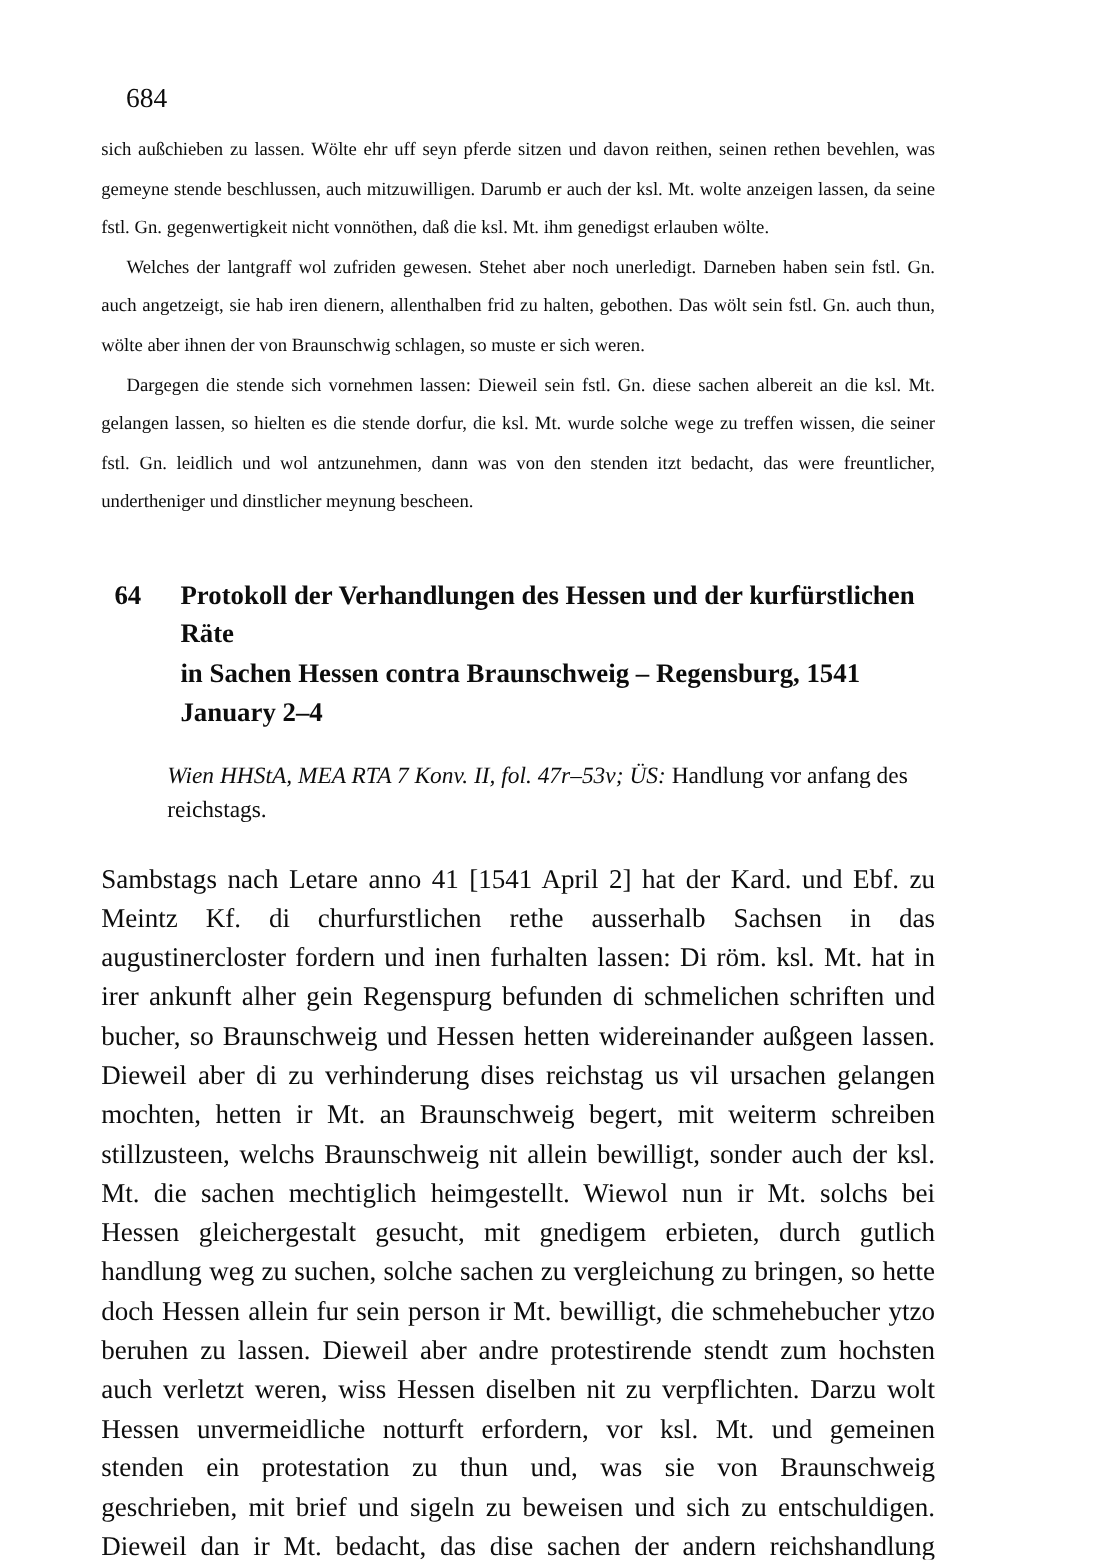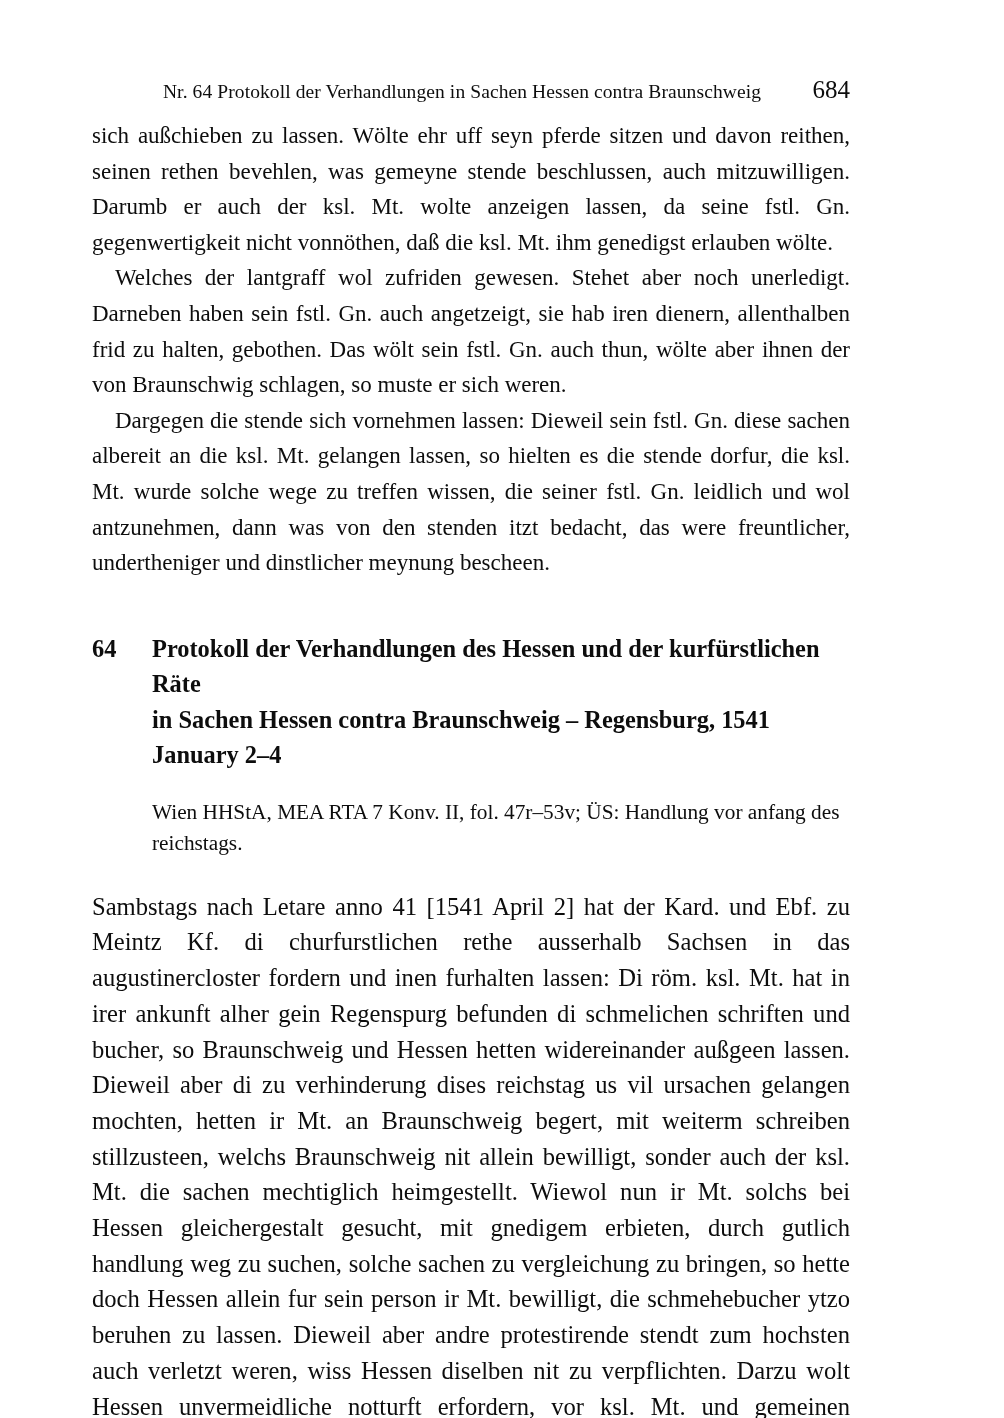--- a/index.html
+++ b/index.html
@@ -46,80 +46,81 @@
   }
   
   .column {
     position: absolute;
     left: 92px;
     top: 118px;
     width: 758px;
   }
   p {
     margin: 0;
-    font-size: 23px;
+    font-size: 17px;
     line-height: 35.6px;
     text-align: justify;
     text-justify: inter-word;
     hyphens: manual;
   }
   p.indent {
     text-indent: 23px;
   }
   p.noindent {
     text-indent: 0;
   }
   
   .section-heading {
     position: relative;
     margin-top: 50px;
     padding-left: 60px;
     font-weight: bold;
     font-size: 24.4px;
     line-height: 35.5px;
     text-align: left;
+    margin-left: 12px;
   }
   .section-number {
     position: absolute;
     left: 0;
     top: 0;
     font-weight: bold;
     font-size: 24.4px;
   }
   .section-title {
     display: block;
   }
   
   .citation {
     margin-top: 24px;
     padding-left: 60px;
     font-size: 21.3px;
     line-height: 31px;
     text-align: left;
   }
   .citation .sig {
+    font-style: italic;
   }
   
   .body-block {
     margin-top: 30px;
   }
   .body-block p {
     font-size: 24.6px;
     line-height: 35.7px;
   }
   .date-gloss {
   }
 </style>
 </head>
 <body>
 
 <div class="page">
 
   <div class="running-head">
-    <span class="running-head-title">Nr. 64 Protokoll der Verhandlungen in Sachen Hessen contra Braunschweig</span>
     <span class="running-head-folio">684</span>
   </div>
 
   <div class="column">
 
     <p class="noindent">sich außchieben zu lassen. Wölte ehr uff seyn pferde sitzen und davon reithen, seinen rethen bevehlen, was gemeyne stende beschlussen, auch mitzuwilligen. Darumb er auch der ksl. Mt. wolte anzeigen lassen, da seine fstl. Gn. gegenwertigkeit nicht vonnöthen, daß die ksl. Mt. ihm genedigst erlauben wölte.</p>
 
     <p class="indent">Welches der lantgraff wol zufriden gewesen. Stehet aber noch unerledigt. Darneben haben sein fstl. Gn. auch angetzeigt, sie hab iren dienern, allenthalben frid zu halten, gebothen. Das wölt sein fstl. Gn. auch thun, wölte aber ihnen der von Braunschwig schlagen, so muste er sich weren.</p>
 
     <p class="indent">Dargegen die stende sich vornehmen lassen: Dieweil sein fstl. Gn. diese sachen albereit an die ksl. Mt. gelangen lassen, so hielten es die stende dorfur, die ksl. Mt. wurde solche wege zu treffen wissen, die seiner fstl. Gn. leidlich und wol antzunehmen, dann was von den stenden itzt bedacht, das were freuntlicher, undertheniger und dinstlicher meynung bescheen.</p>

